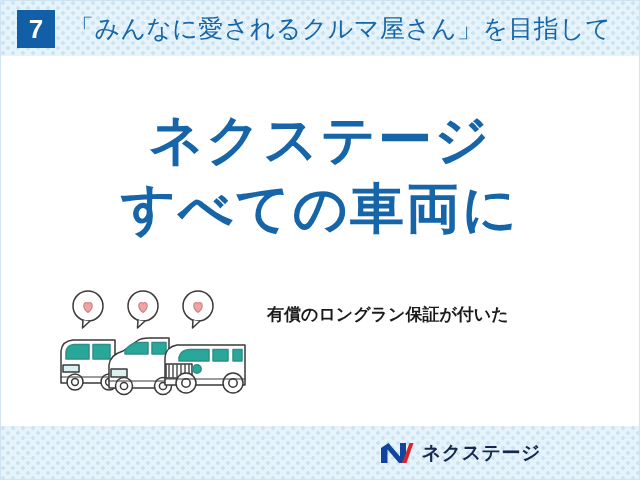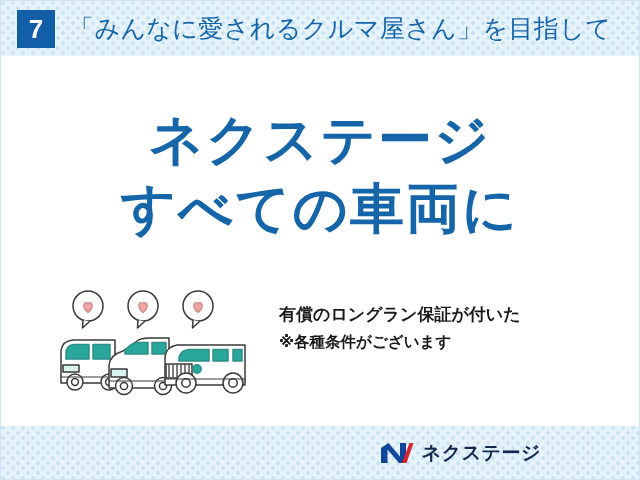--- a/index.html
+++ b/index.html
@@ -103,21 +103,21 @@
   #cars-block {
     position: relative;
     width: 210px;
     height: 110px;
     margin-left: 52px;
     flex: 0 0 auto;
   }
   #cars-svg { display: block; }
 
   #body-text {
-    margin-left: 16px;
+    margin-left: 4px;
     margin-top: 12px;
     color: #222222;
     flex: 1 1 auto;
   }
   .body-line {
     font-size: 17px;
     font-weight: bold;
     line-height: 1.62;
     color: #1a1a1a;
     white-space: nowrap;
@@ -235,21 +235,20 @@
             <circle cx="180" cy="94" r="10" fill="#ffffff"></circle>
             <circle cx="180" cy="94" r="4.2" fill="#ffffff"></circle>
             <path d="M112 90 L192 90" stroke-width="1.2"></path>
           </g>
         </g>
       </svg>
     </div>
 
     <div id="body-text">
       <div class="body-line">有償のロングラン保証が付いた</div>
-      <div class="body-line note">※各種条件がございます</div>
     </div>
   </div>
 
   <div id="footer-band" class="dot-band"></div>
 
   <div id="footer-inner">
     <svg id="brand-mark" viewBox="0 0 34 24">
       <path d="M1 22 L1 7 L8.5 2 L20 15.5 L20 2 L26 2 L26 22 L19 22 L7.5 8.5 L7.5 22 Z" fill="#11459b"></path>
       <path d="M22 22 L29.5 2 L33.5 2 L26.5 22 Z" fill="#d8242c"></path>
     </svg>

